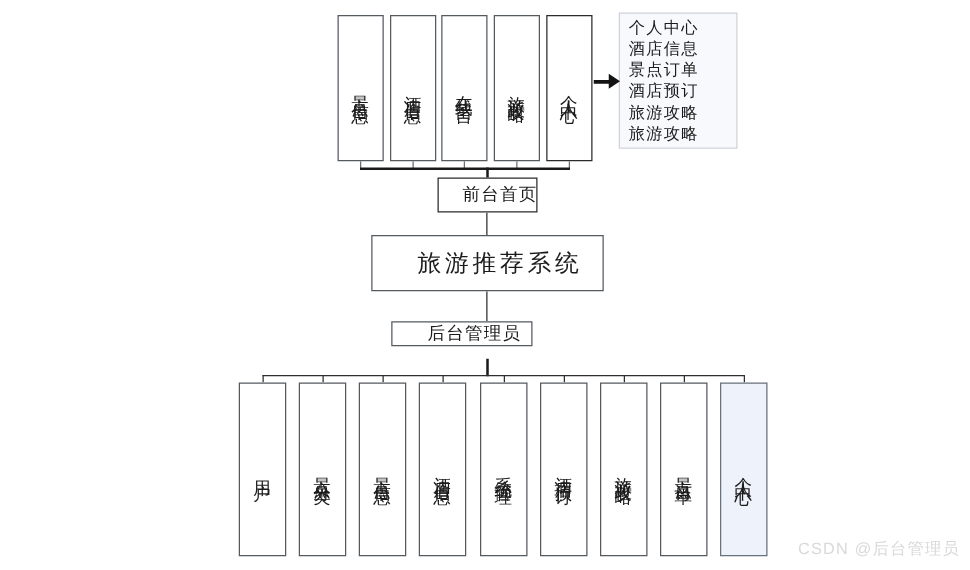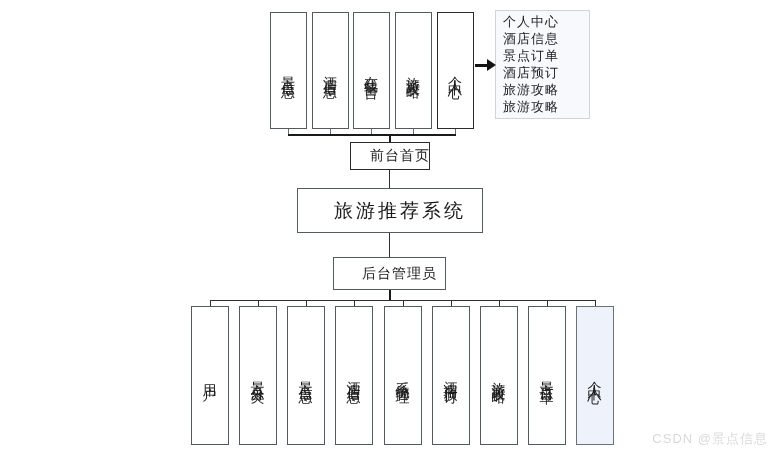--- a/index.html
+++ b/index.html
@@ -169,21 +169,21 @@
   </div>
 
   <div class="ln v" style="left:389px; top:170px; height:18px;"></div>
 
   <div class="node htext big" style="left:297px; top:188px; width:186px; height:45px;">
     <span>旅游推荐系统</span>
   </div>
 
   <div class="ln v" style="left:389px; top:233px; height:24px;"></div>
 
-  <div class="node htext" style="left:333px; top:257px; width:113px; height:33px;">
+  <div class="node htext" style="left:313px; top:257px; width:113px; height:20px;">
     <span>后台管理员</span>
   </div>
 
   <div class="ln v thick" style="left:389px; top:287px; height:14px;"></div>
   <div class="ln h" style="left:210px; top:300px; width:386px;"></div>
 
   <div class="ln v" style="left:210px; top:300px; height:6px;"></div>
   <div class="ln v" style="left:258px; top:300px; height:6px;"></div>
   <div class="ln v" style="left:306px; top:300px; height:6px;"></div>
   <div class="ln v" style="left:354px; top:300px; height:6px;"></div>
@@ -214,15 +214,15 @@
   <div class="node vtext" style="left:480px; top:306px; width:38px; height:139px;">
     <span>旅游攻略</span>
   </div>
   <div class="node vtext" style="left:528px; top:306px; width:38px; height:139px;">
     <span>景点订单</span>
   </div>
   <div class="node vtext tinted" style="left:576px; top:306px; width:38px; height:139px;">
     <span>个人中心</span>
   </div>
 
-  <div class="watermark">CSDN @景点信息</div>
+  <div class="watermark">CSDN @后台管理员</div>
 
 </div>
 
 </body></html>

